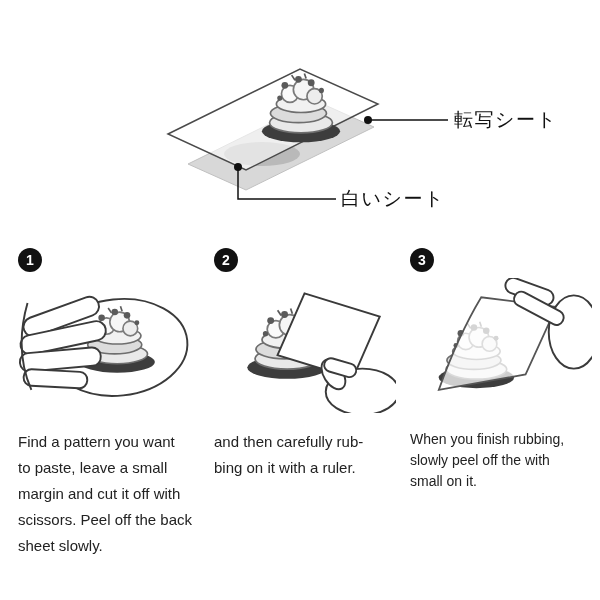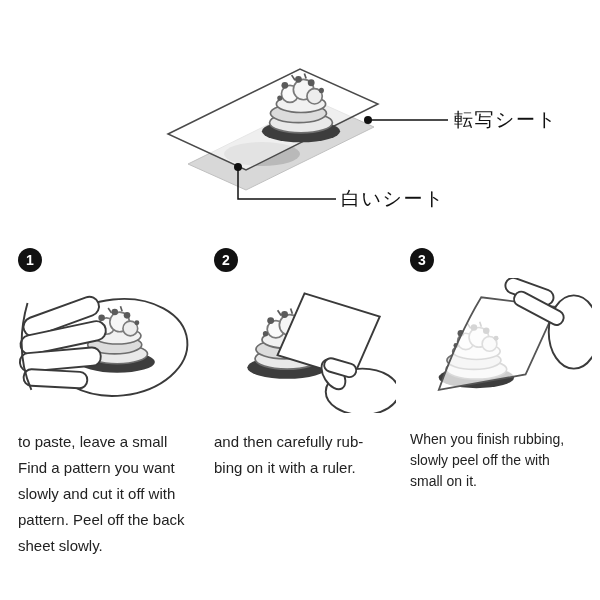--- a/index.html
+++ b/index.html
@@ -101,24 +101,24 @@
       <ellipse cx="102" cy="72" rx="72" ry="50" fill="#ffffff" stroke="#3a3a3a" stroke-width="2" transform="rotate(-6 102 72)"></ellipse>
       <use href="#dessert" transform="translate(50,26) scale(0.85)"></use>
 
       <rect x="2" y="30" width="82" height="20" rx="10" fill="#ffffff" stroke="#3a3a3a" stroke-width="2" transform="rotate(-20 43 40)"></rect>
       <rect x="0" y="52" width="90" height="20" rx="10" fill="#ffffff" stroke="#3a3a3a" stroke-width="2" transform="rotate(-12 45 62)"></rect>
       <rect x="0" y="75" width="84" height="19" rx="9" fill="#ffffff" stroke="#3a3a3a" stroke-width="2" transform="rotate(-5 42 84)"></rect>
       <rect x="4" y="96" width="66" height="17" rx="8" fill="#ffffff" stroke="#3a3a3a" stroke-width="2" transform="rotate(3 37 104)"></rect>
       <path d="M8,26 Q-6,75 12,116" fill="none" stroke="#3a3a3a" stroke-width="2"></path>
     </svg>
     <div class="step-text">
+      <div>Find a pattern you want</div>
       <div>to paste, leave a small</div>
-      <div>Find a pattern you want</div>
-      <div>slowly and cut it off with</div>
-      <div>pattern. Peel off the back</div>
+      <div>margin and cut it off with</div>
+      <div>scissors. Peel off the back</div>
       <div>sheet slowly.</div>
     </div>
   </div>
 
   <div class="step">
     <div class="badge">2</div>
     <svg class="illus" width="182" height="135" viewBox="0 0 185 140">
       <use href="#dessert" transform="translate(20,28) scale(0.9)"></use>
 
       <polygon points="92,16 170,40 142,104 64,80" fill="#ffffff" stroke="#3a3a3a" stroke-width="2"></polygon>

